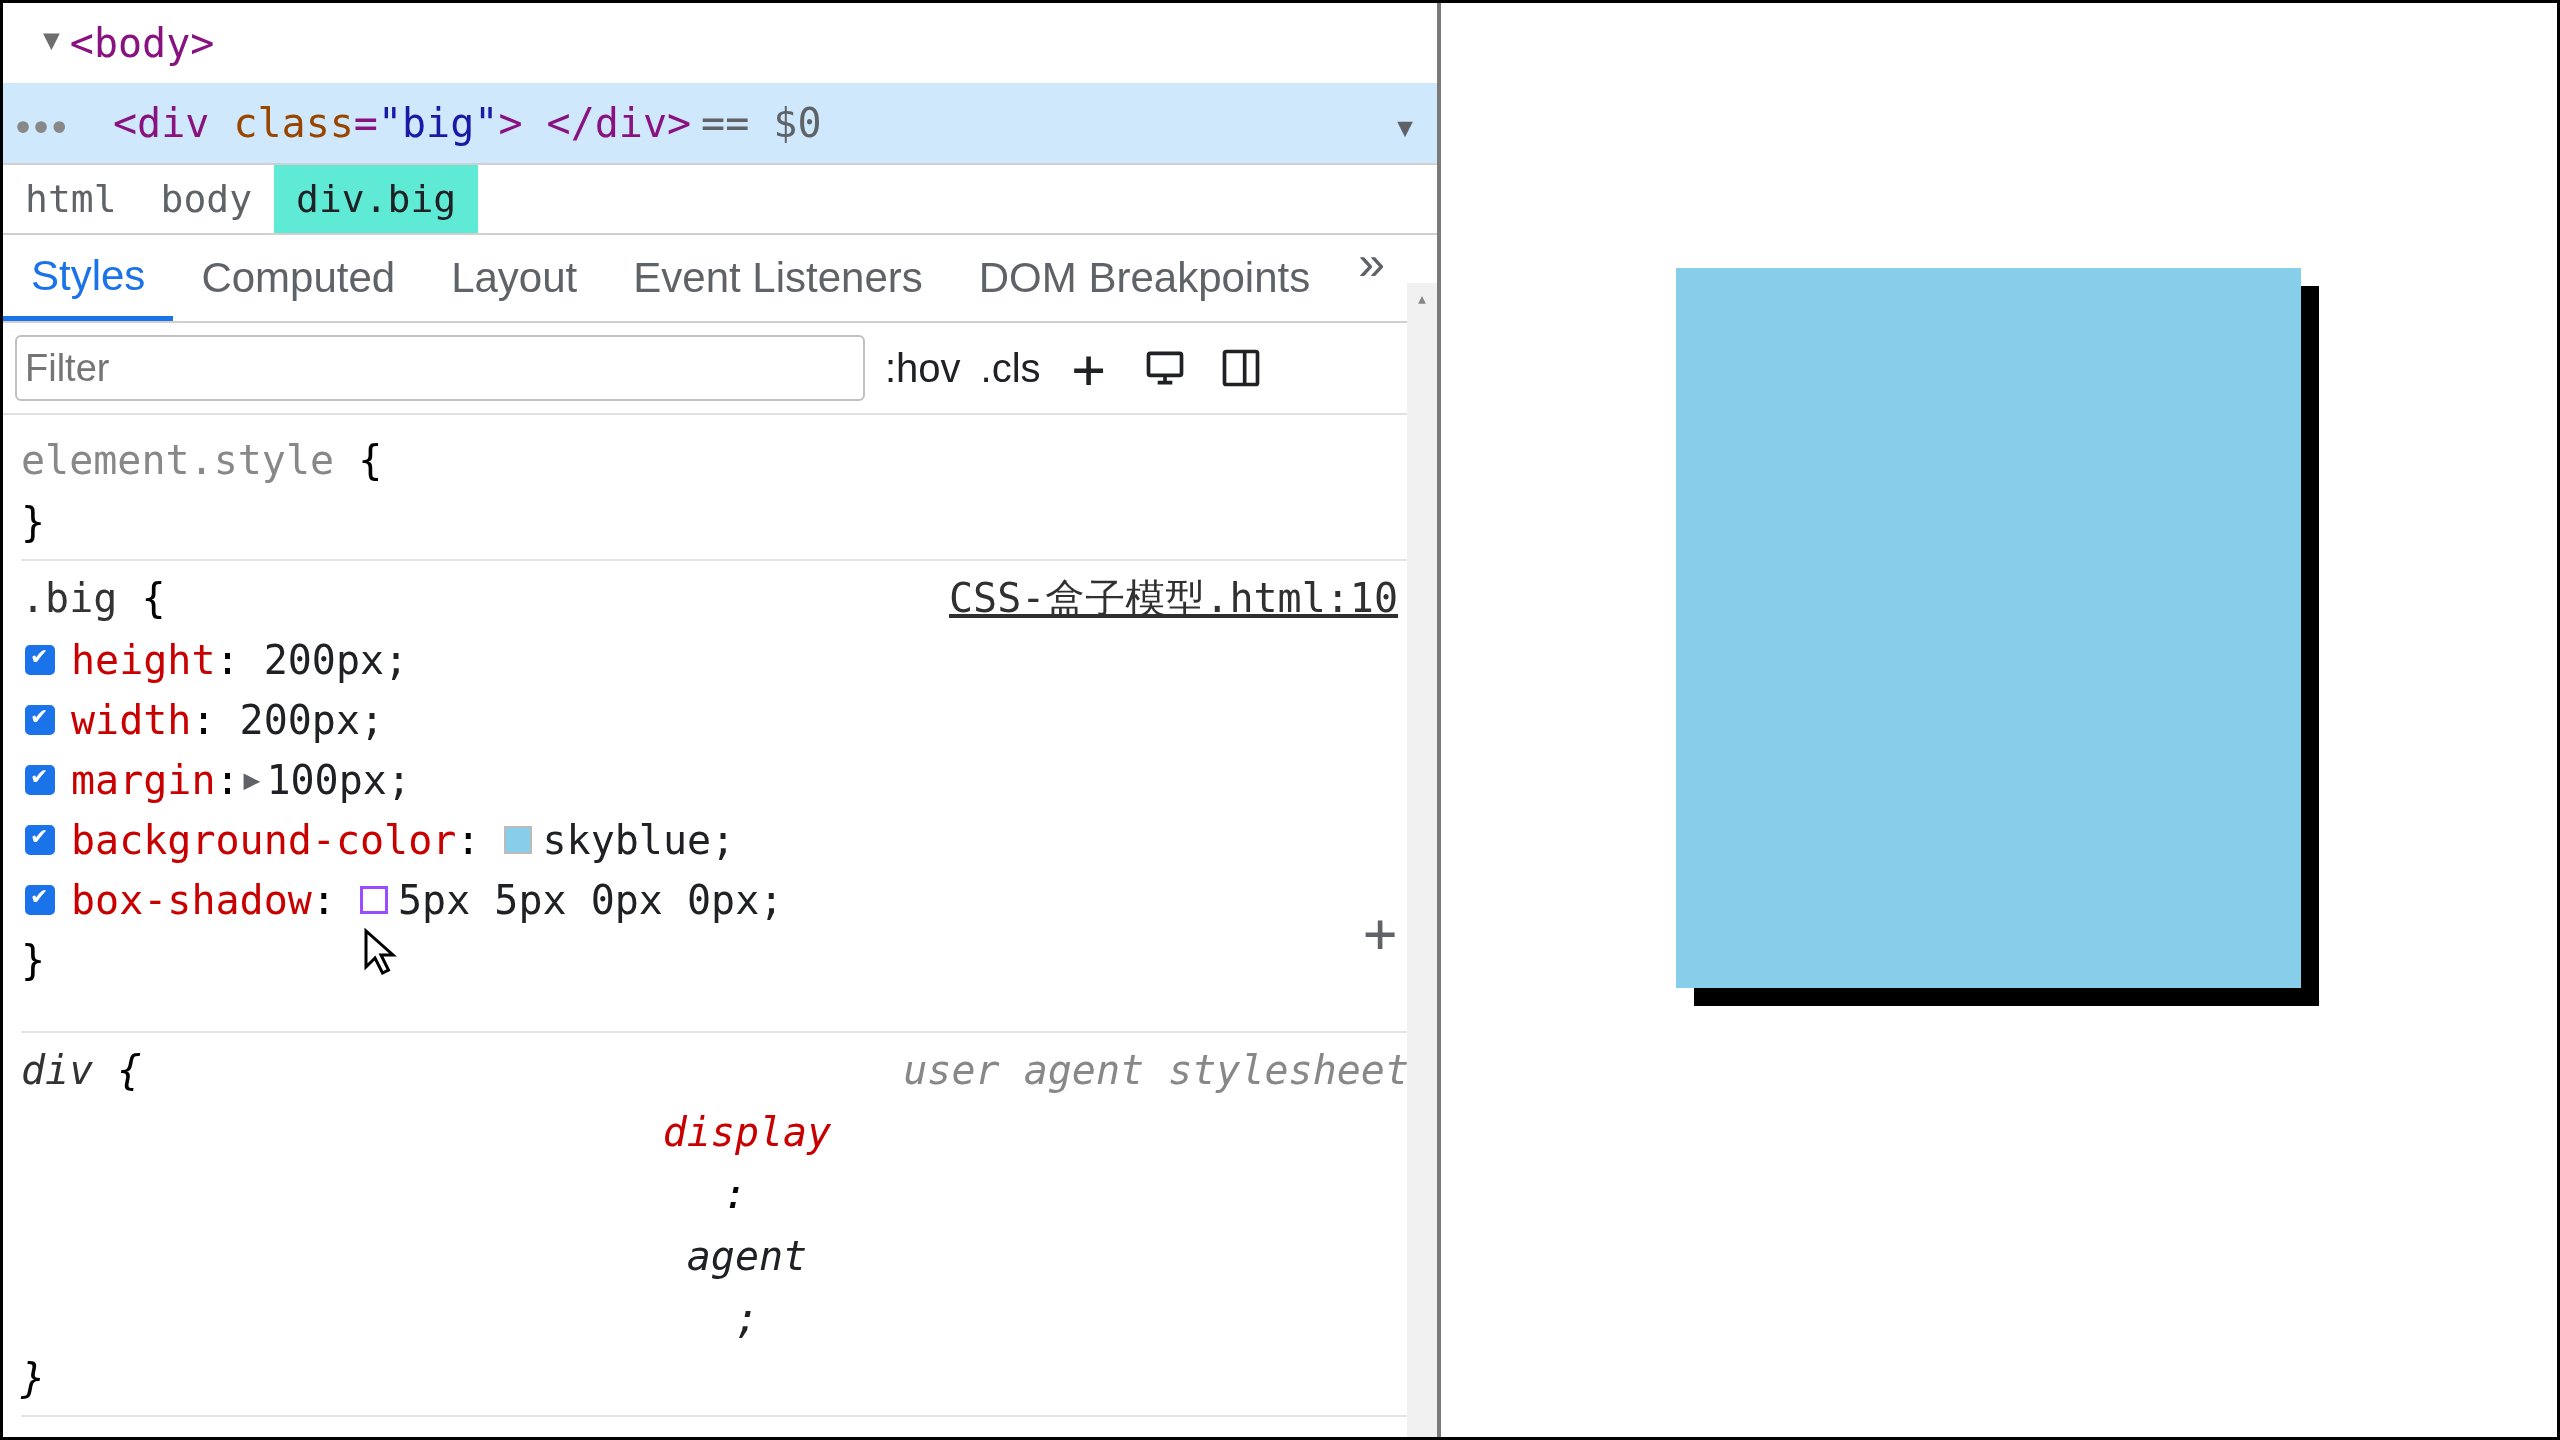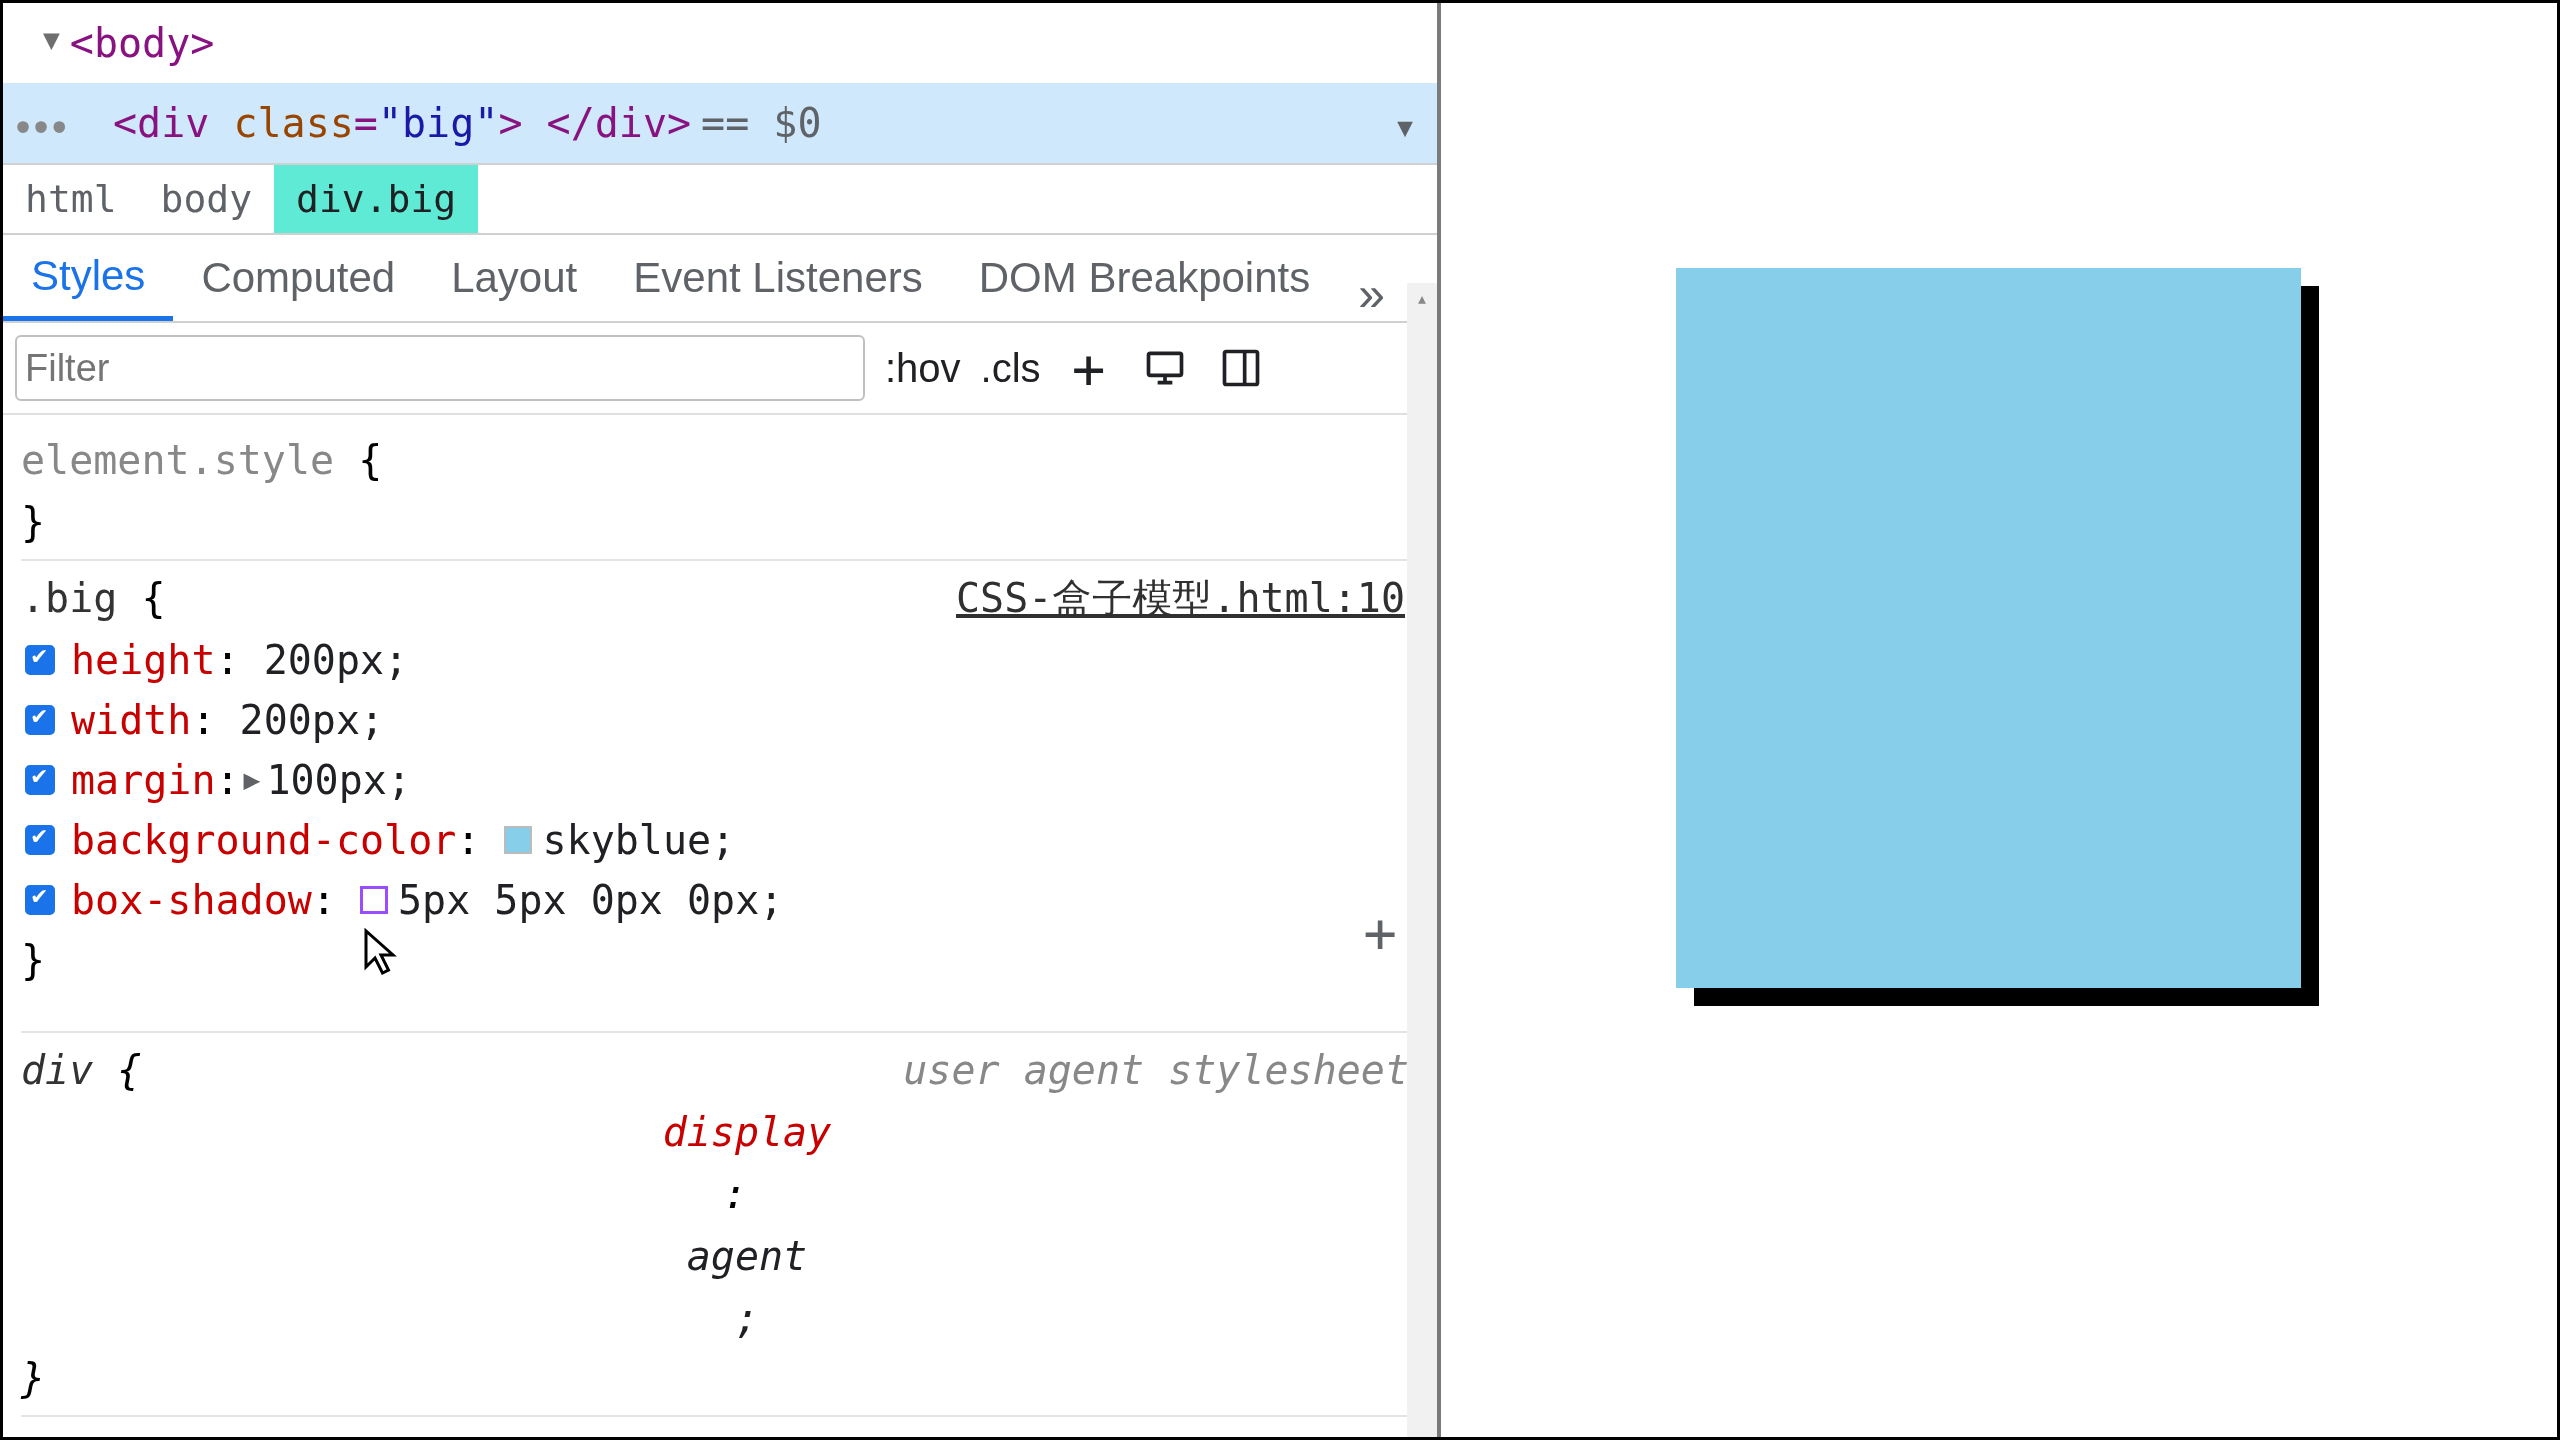--- a/index.html
+++ b/index.html
@@ -19,41 +19,41 @@
   .attr-val { color: #1a1aa6; }
   .eq0 { color: #5f6368; margin-left: 10px; }
   .expand-caret { position: absolute; right: 20px; top: 20px; font-size: 40px; color: #5f6368; }
 
   
   .crumbs { display: flex; align-items: center; height: 72px; border-top: 2px solid #d0d0d0; border-bottom: 2px solid #d0d0d0; font-size: 38px; }
   .crumb { padding: 0 22px; height: 100%; display: flex; align-items: center; color: #5f6368; }
   .crumb.current { background: #5eead4; color: #202124; }
 
   
-  .tabs { display: flex; align-items: flex-end; height: 88px; border-bottom: 2px solid #d0d0d0; font-size: 42px; font-family: "Segoe UI", Arial, sans-serif; }
+  .tabs { display: flex; align-items: flex-start; height: 88px; border-bottom: 2px solid #d0d0d0; font-size: 42px; font-family: "Segoe UI", Arial, sans-serif; }
   .tab { padding: 0 28px; height: 100%; display: flex; align-items: center; color: #5f6368; cursor: pointer; }
   .tab.active { color: #1a73e8; border-bottom: 5px solid #1a73e8; }
   .tabs .more { font-size: 48px; padding: 0 20px; color: #5f6368; }
 
   
   .styles-bar { display: flex; align-items: center; height: 92px; padding: 8px 12px; gap: 20px; border-bottom: 2px solid #e0e0e0; position: relative; }
   .filter-input { width: 850px; height: 66px; border: 2px solid #c0c0c0; border-radius: 6px; font-size: 38px; padding: 0 8px; color: #888; font-family: "Segoe UI", Arial, sans-serif; }
   .pill { font-size: 40px; color: #202124; font-family: "Segoe UI", Arial, sans-serif; text-align: center; }
   .icon-btn { width: 56px; height: 56px; display: flex; align-items: center; justify-content: center; }
   .plus-big { font-size: 56px; color: #202124; }
   .scroll-track { position: absolute; right: 0; top: 280px; bottom: 0; width: 30px; background: #f1f1f1; }
   .scroll-up { position: absolute; top: 0; left: 0; right: 0; height: 30px; display:flex;align-items:center;justify-content:center; color:#888; font-size:20px;}
 
   
   .styles-content { flex: 1; padding: 14px 18px 0 18px; font-size: 40px; line-height: 1.55; overflow: hidden; position: relative; }
   .rule { margin-bottom: 6px; position: relative; padding-bottom: 6px; }
   .rule.sep { border-bottom: 2px solid #e4e4e4; }
   .selector { color: #333; }
   .selector.dim { color: #888; }
-  .source-link { position: absolute; right: 14px; top: 0; color: #303030; text-decoration: underline; font-size: 40px; }
+  .source-link { position: absolute; right: 21px; top: 0; color: #303030; text-decoration: underline; font-size: 40px; }
   .ua-label { position: absolute; right: 10px; top: 0; color: #888; font-style: italic; font-size: 40px; }
   .decl { display: flex; align-items: center; padding-left: 4px; margin-bottom: -2px; }
   .chk { appearance: none; width: 30px; height: 30px; border: 3px solid #1a73e8; border-radius: 5px; margin-right: 16px; background: #1a73e8; position: relative; cursor: pointer; }
   .chk::after { content: "✔"; color: #fff; font-size: 22px; position: absolute; left: 2px; top: -4px; }
   .prop { color: #c80000; }
   .val { color: #202124; }
   .semi { color: #202124; }
   .expand-tri { color: #5f6368; font-size: 28px; margin: 0 6px 0 4px; display:inline-block; }
   .swatch { display: inline-block; width: 28px; height: 28px; border: 2px solid #bbb; margin-right: 10px; vertical-align: -2px; }
   .swatch.skyblue { background: #87ceeb; }

